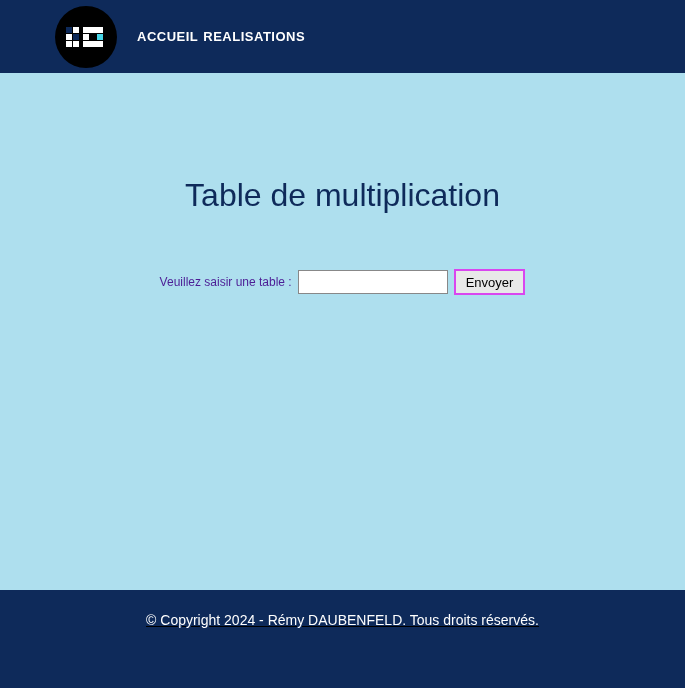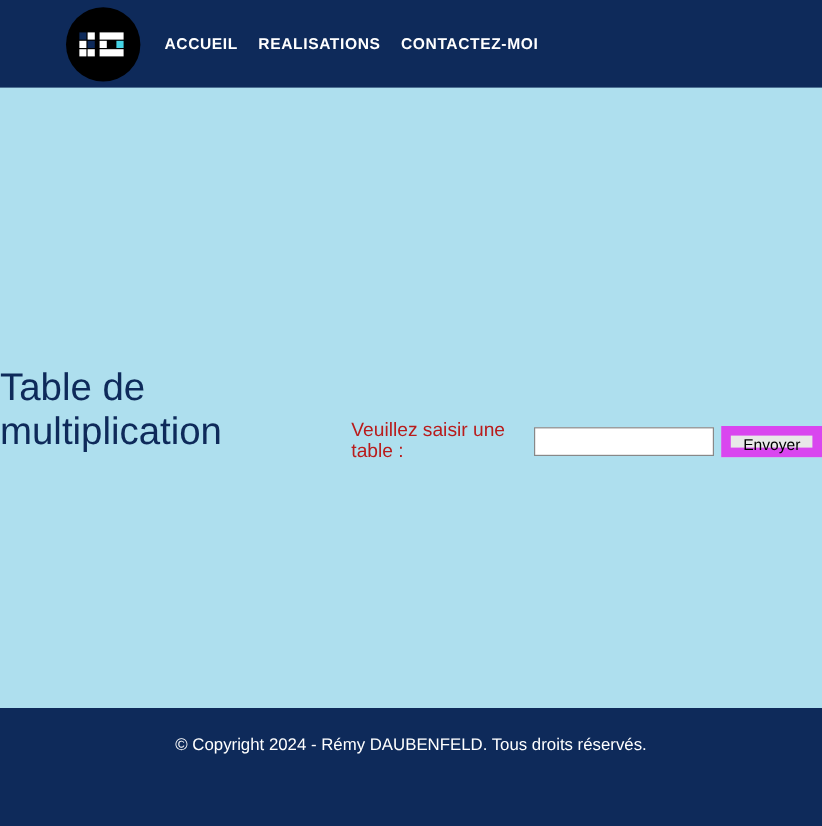--- a/index.html
+++ b/index.html
@@ -31,76 +31,77 @@
       align-items: center;
       justify-content: center;
       margin-right: 20px;
     }
     .logo svg {
       width: 40px;
       height: 28px;
     }
     nav {
       display: flex;
-      gap: 17px;
+      gap: 5px;
       align-items: center;
     }
     nav a {
       color: #fff;
       text-decoration: none;
       font-size: 13px;
       font-weight: 600;
       letter-spacing: 0.5px;
     }
     main {
       flex: 1;
       display: flex;
-      flex-direction: row;
+      flex-direction: column;
       align-items: center;
-      padding-top: 73px;
+      padding-top: 104px;
       border-radius: 17px;
     }
     h1 {
       color: #0e2a5a;
       font-size: 32px;
       font-weight: normal;
       margin-bottom: 55px;
     }
     .form-row {
       display: flex;
       align-items: center;
       gap: 6px;
     }
     .form-label {
-      color: #b91c1c;
-      font-size: 16px;
+      color: #4c1d95;
+      font-size: 12px;
     }
     .form-input {
       width: 150px;
       height: 24px;
       border: 1px solid #888;
       background: #fff;
       padding: 2px 4px;
       font-size: 13px;
     }
     .form-submit {
       height: 26px;
       padding: 0 10px;
-      border: 8px solid #d946ef;
+      border: 2px solid #d946ef;
       background: #e8e8e8;
       font-size: 13px;
       cursor: pointer;
     }
     footer {
       background: #0e2a5a;
       height: 98px;
       display: flex;
       align-items: flex-start;
       justify-content: center;
       padding-top: 22px;
+      text-decoration: underline;
     }
     footer p {
       color: #fff;
       font-size: 14px;
     }
   </style>
 </head>
 <body>
 
 <header>
@@ -114,21 +115,20 @@
       <rect x="7" y="18" width="6" height="6" fill="#fff"></rect>
       <rect x="17" y="4" width="20" height="6" fill="#fff"></rect>
       <rect x="17" y="11" width="6" height="6" fill="#fff"></rect>
       <rect x="31" y="11" width="6" height="6" fill="#46d4e6"></rect>
       <rect x="17" y="18" width="20" height="6" fill="#fff"></rect>
     </svg>
   </div>
   <nav>
     <a href="#">ACCUEIL</a>
     <a href="#">REALISATIONS</a>
-    <a href="#">CONTACTEZ-MOI</a>
   </nav>
 </header>
 
 <main>
   <h1>Table de multiplication</h1>
   <div class="form-row">
     <span class="form-label">Veuillez saisir une table :</span>
     <input type="text" class="form-input" style="">
     <button class="form-submit">Envoyer</button>
   </div>

